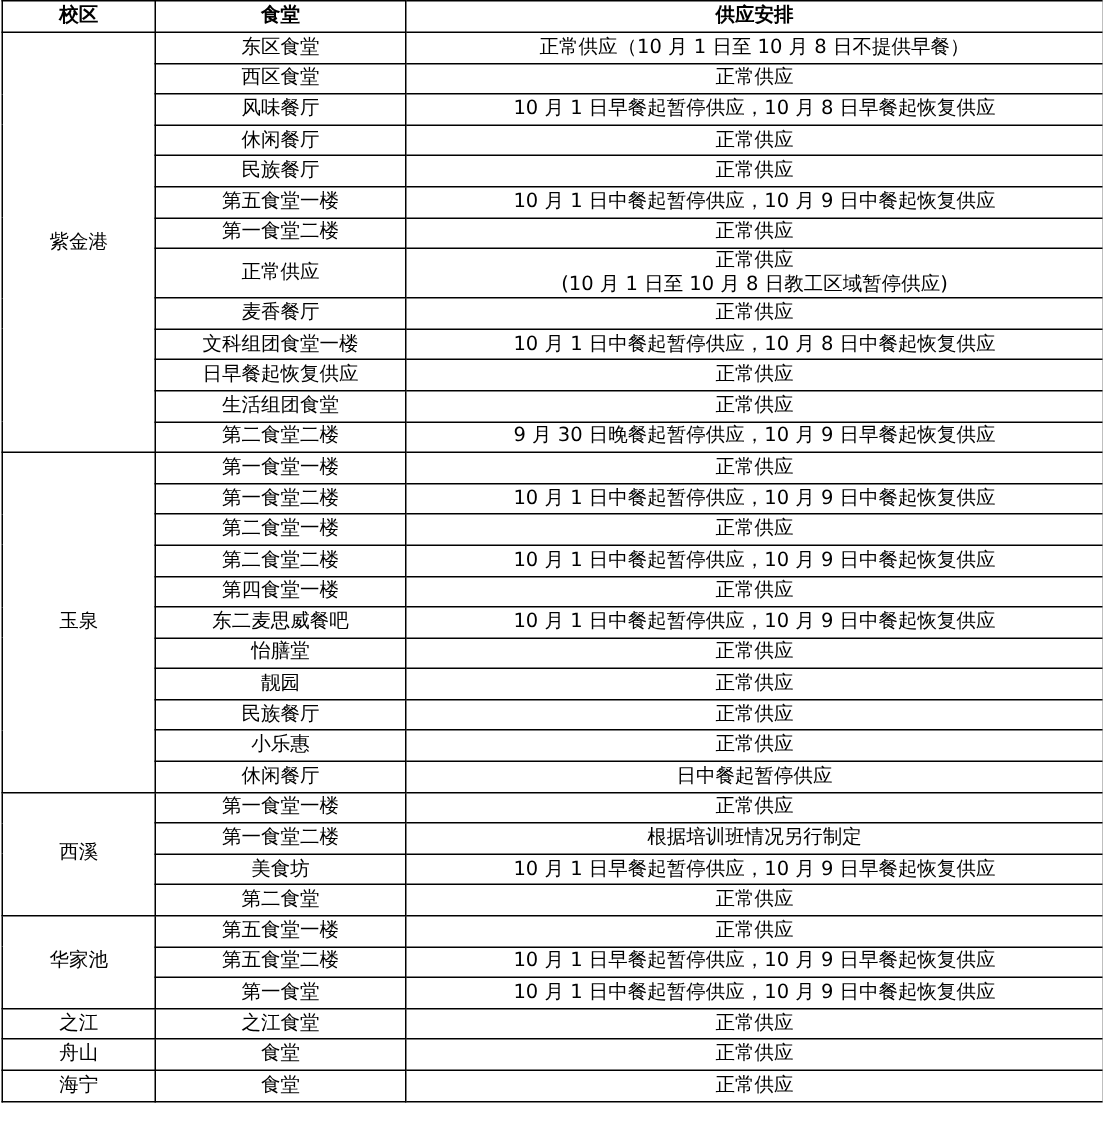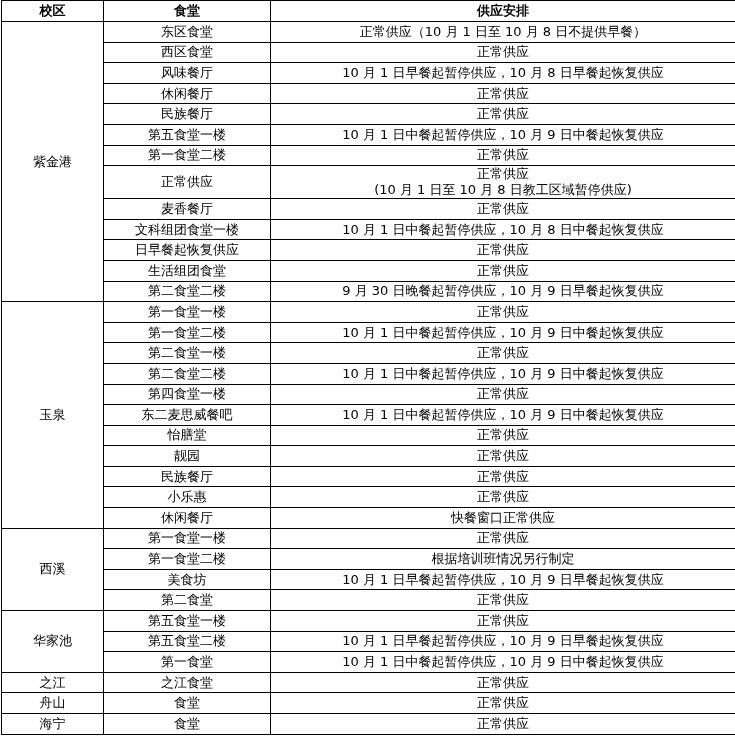--- a/index.html
+++ b/index.html
@@ -122,21 +122,21 @@
       <tr>
         <td>民族餐厅</td>
         <td>正常供应</td>
       </tr>
       <tr>
         <td>小乐惠</td>
         <td>正常供应</td>
       </tr>
       <tr>
         <td>休闲餐厅</td>
-        <td>快餐窗口正常供应</td>
+        <td>日中餐起暂停供应</td>
       </tr>
       <tr>
         <td rowspan="4">西溪</td>
         <td>第一食堂一楼</td>
         <td>正常供应</td>
       </tr>
       <tr>
         <td>第一食堂二楼</td>
         <td>根据培训班情况另行制定</td>
       </tr>

